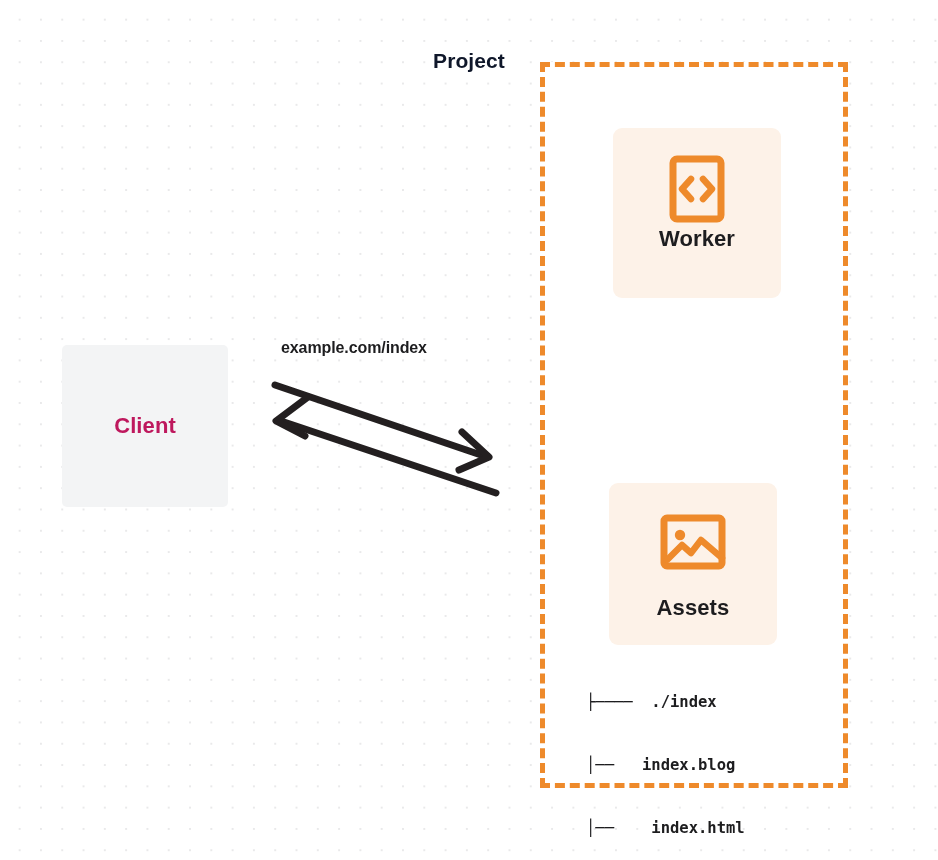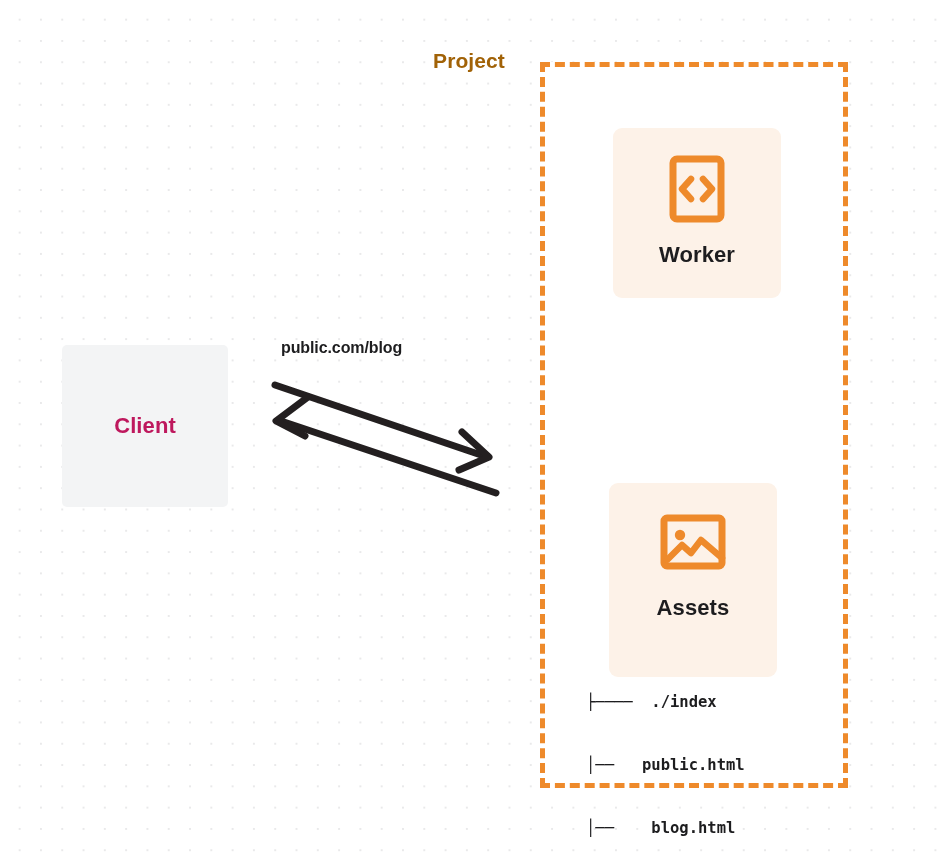--- a/index.html
+++ b/index.html
@@ -74,21 +74,21 @@
   }
   .project-title {
     position: absolute;
     left: 50%;
     top: 49px;
     transform: translate(-50%, 0);
     background: #ffffff;
     padding: 0 7px;
     font-size: 21px;
     font-weight: 700;
-    color: #a16207;
+    color: #0f172a;
     letter-spacing: 0.1px;
     white-space: nowrap;
     z-index: 3;
   }
 
   
   .card {
     position: absolute;
     background: #fdf2e8;
     border-radius: 9px;
@@ -101,34 +101,34 @@
     top: 128px;
     width: 168px;
     height: 170px;
     padding-top: 28px;
     box-sizing: border-box;
   }
   .card-assets {
     left: 609px;
     top: 483px;
     width: 168px;
-    height: 194px;
+    height: 162px;
     padding-top: 28px;
     box-sizing: border-box;
   }
   .card-icon {
     width: 66px;
     height: 66px;
     display: flex;
     align-items: center;
     justify-content: center;
   }
   .card-assets .card-icon { width: 72px; height: 62px; }
   .card-label {
-    margin-top: 20px;
+    margin-top: 4px;
     font-size: 22px;
     font-weight: 700;
     color: #1d1d1f;
     letter-spacing: 0.1px;
   }
   .card-assets .card-label { margin-top: 22px; }
 
   
   .file-tree {
     position: absolute;
@@ -146,21 +146,21 @@
 </style>
 </head>
 <body>
 
 <div id="stage">
 
   <div class="client-node">
     <span class="client-label">Client</span>
   </div>
 
-  <div class="edge-label">public.com/blog</div>
+  <div class="edge-label">example.com/index</div>
 
   <svg class="arrows" viewBox="0 0 938 860" width="938" height="860" aria-hidden="true">
 
     <g>
       <line x1="275" y1="385" x2="484" y2="456" stroke="#231f20" stroke-width="7" stroke-linecap="round"></line>
       <polyline points="462,432 489,457 459,470" fill="none" stroke="#231f20" stroke-width="7" stroke-linecap="round" stroke-linejoin="round"></polyline>
     </g>
 
     <g>
       <line x1="496" y1="493" x2="281" y2="421" stroke="#231f20" stroke-width="7" stroke-linecap="round"></line>
@@ -188,18 +188,18 @@
         <rect x="4" y="4" width="58" height="48" rx="3" ry="3" fill="none" stroke="#ee8a2b" stroke-width="7"></rect>
         <circle cx="20" cy="21" r="5.2" fill="#ee8a2b"></circle>
         <polyline points="7,46 22,31 31,39 41,26 62,44" fill="none" stroke="#ee8a2b" stroke-width="6.5" stroke-linecap="round" stroke-linejoin="round"></polyline>
       </svg>
     </div>
     <div class="card-label">Assets</div>
   </div>
 
   <div class="file-tree">
     <span class="tree-row">├────  ./index</span>
-    <span class="tree-row">│──   public.html</span>
-    <span class="tree-row">│──    blog.html</span>
+    <span class="tree-row">│──   index.blog</span>
+    <span class="tree-row">│──    index.html</span>
     
   </div>
 
 </div>
 
 </body></html>

